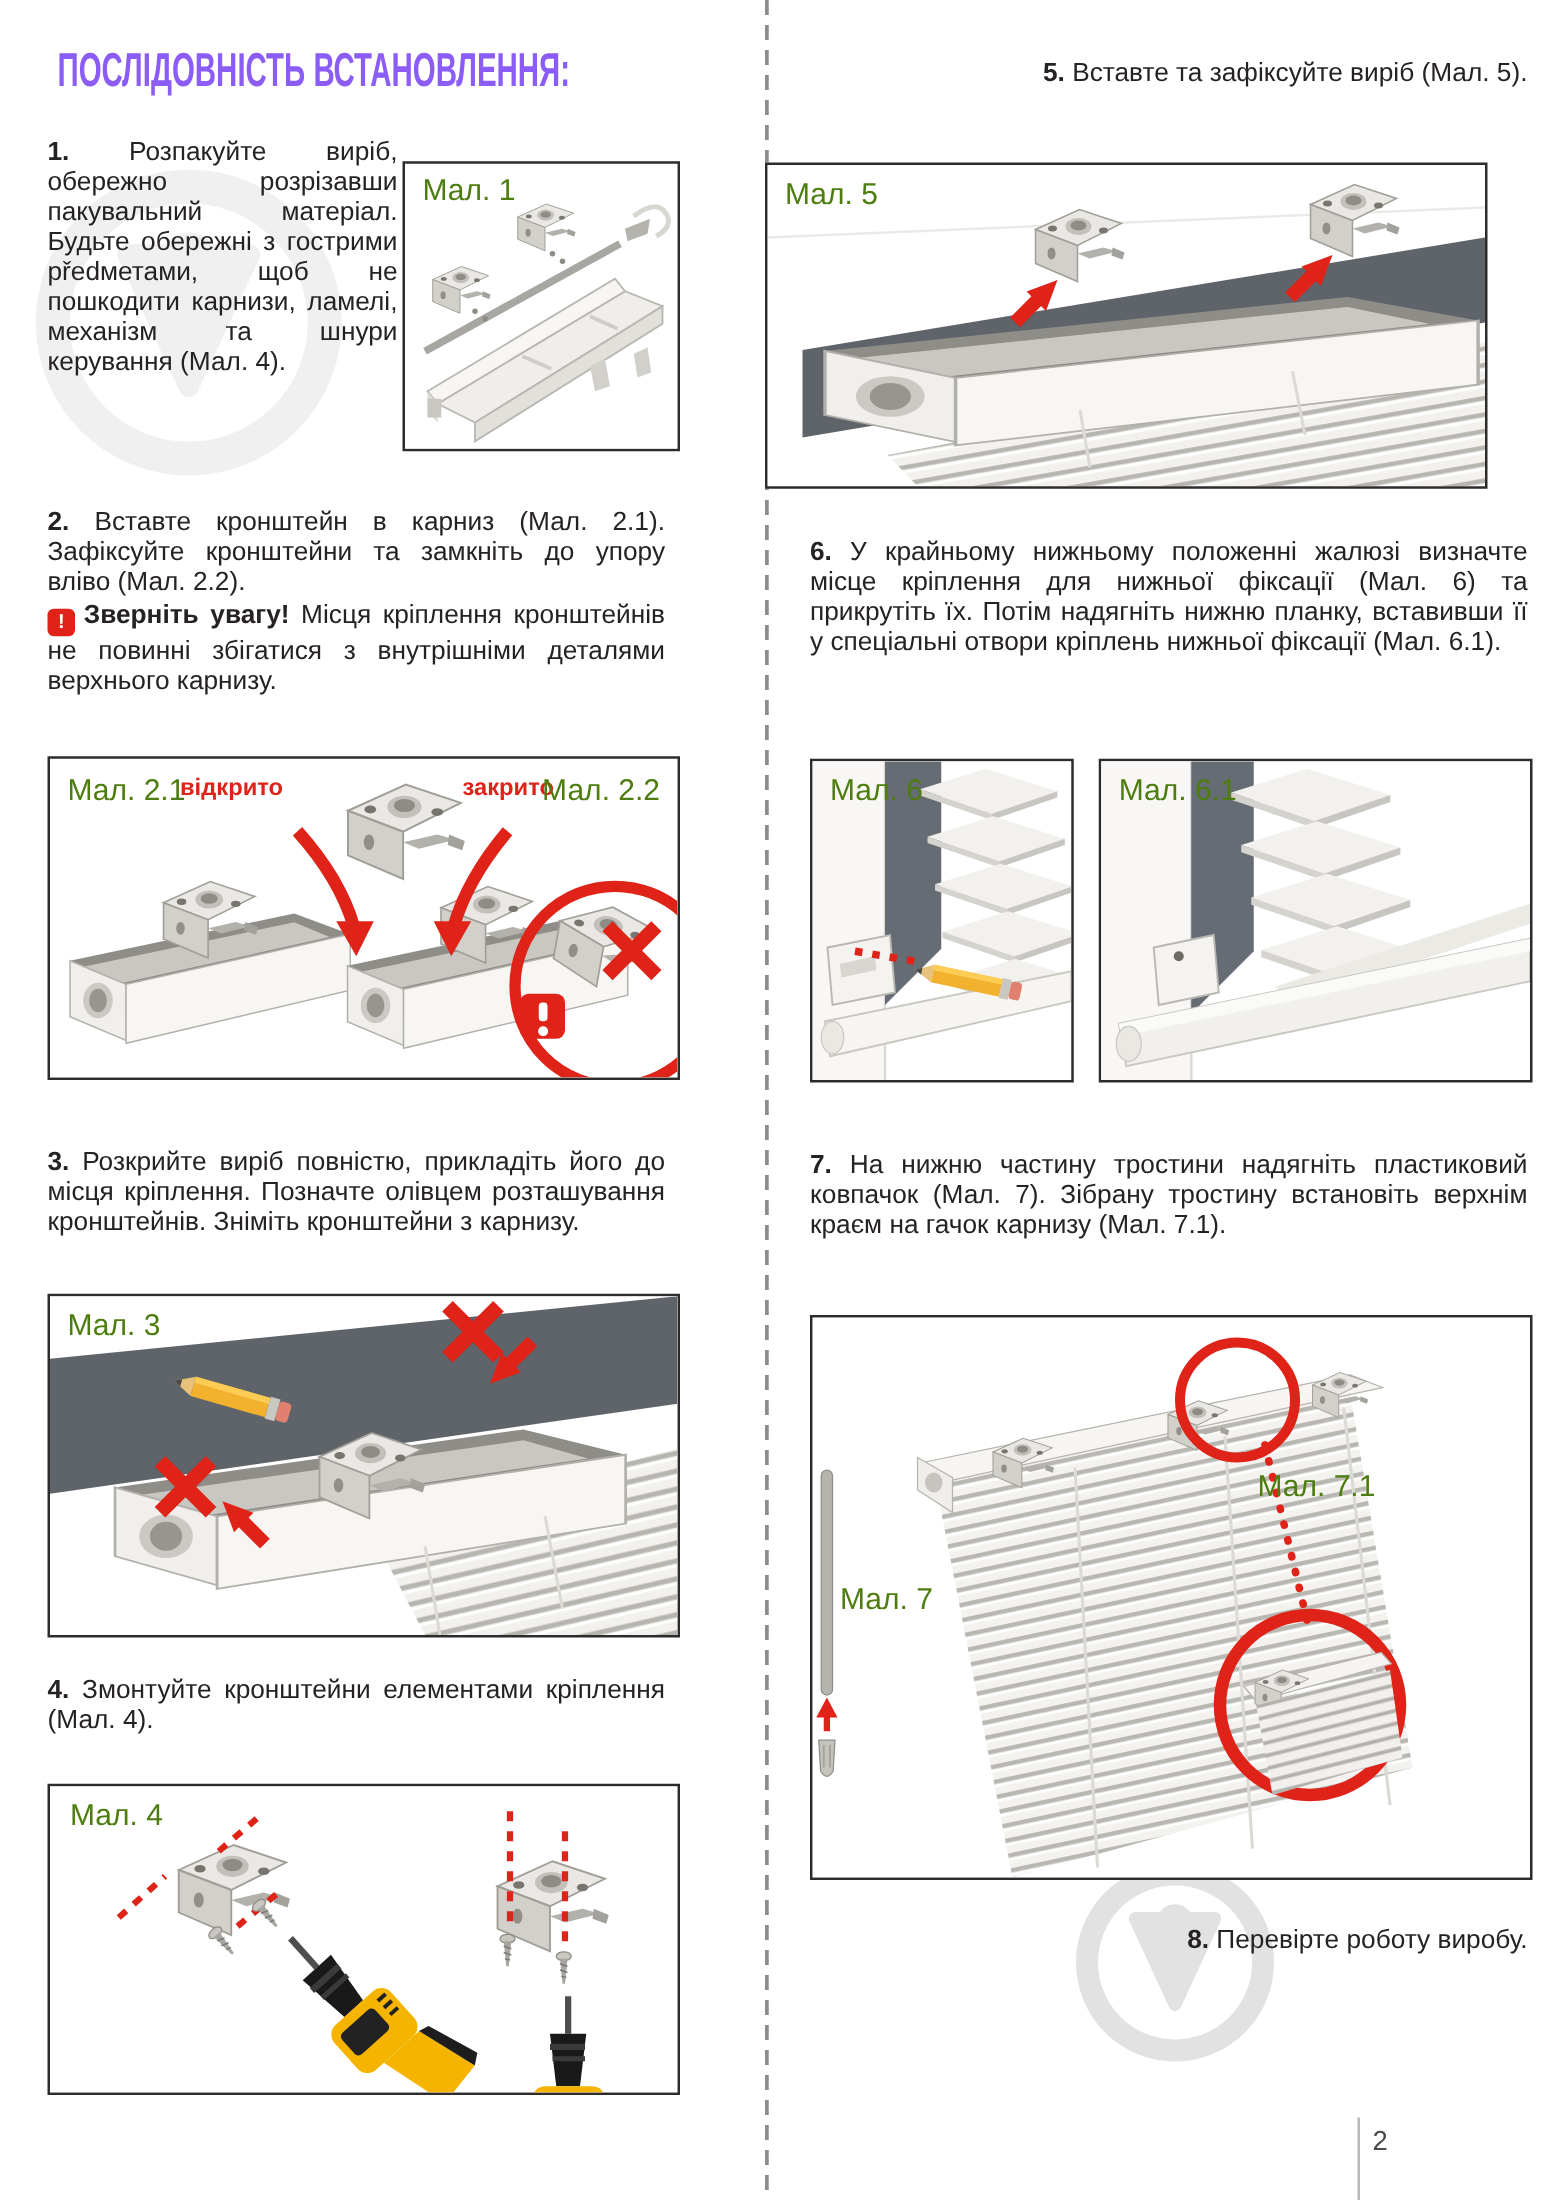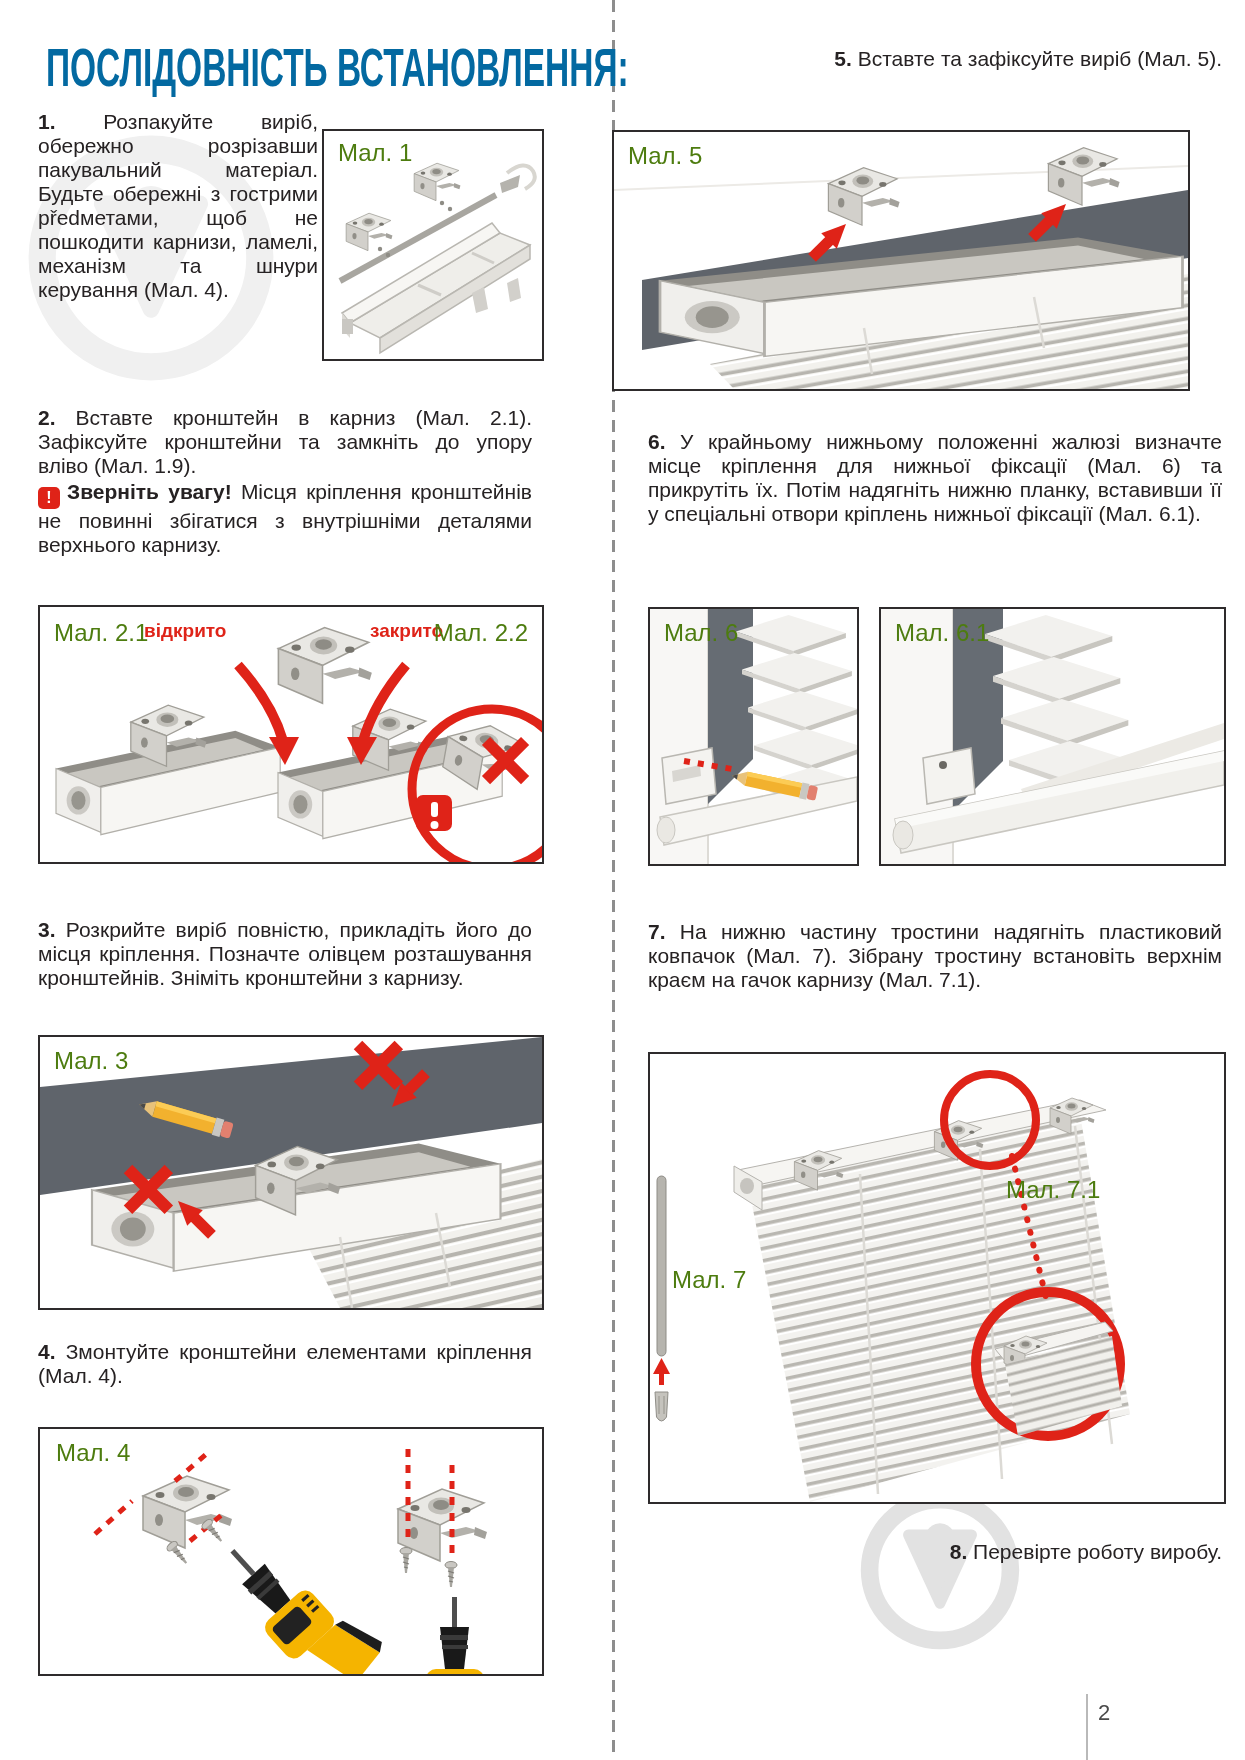--- a/index.html
+++ b/index.html
@@ -7,21 +7,21 @@
     position:relative;width:1245px;height:1760px;background:#ffffff;
     font-family:"Liberation Sans", sans-serif;color:#262223;overflow:hidden;
   }
   .wm{position:absolute;z-index:0;}
   .divider{
     position:absolute;left:612px;top:0;width:3px;height:1760px;z-index:1;
     background:repeating-linear-gradient(to bottom,#8d8d8d 0 12px,transparent 12px 20px);
   }
   h1.title{
     position:absolute;left:46px;top:36px;margin:0;z-index:2;
-    font-size:54px;font-weight:bold;color:#0369a1;white-space:nowrap;
+    font-size:38px;font-weight:bold;color:#8b5cf6;white-space:nowrap;
   }
   h1.title .squeeze{display:inline-block;transform:scaleX(0.62);transform-origin:left center;letter-spacing:0px;}
   .step{
     position:absolute;z-index:2;margin:0;
     font-size:21px;line-height:24px;text-align:justify;color:#262223;
   }
   .step .num{font-weight:bold;}
   .warnline{margin-top:2px;}
   .warnicon{
     display:inline-block;width:22px;height:22px;background:#DF2318;border-radius:5px;
@@ -158,21 +158,21 @@
           <circle cx="64" cy="124" r="2.2" fill="#8e8c85"></circle>
         <polygon points="176,52 196,44 194,56 178,62" fill="#b5b3ad"></polygon>
         <polygon points="148,162 160,156 164,178 152,182" fill="#d2d0cb"></polygon>
         <polygon points="183,152 194,147 197,167 186,171" fill="#d2d0cb"></polygon>
       </svg>
       <figcaption class="figlabel" style="left:14px;top:8px">Мал. 1</figcaption>
     </figure>
 
     <p class="step" style="left:38px;top:406px;width:494px">
       <span class="num">2.</span>
-      <span>Вставте кронштейн в карниз (Мал. 2.1). Зафіксуйте кронштейни та замкніть до упору вліво (Мал. 1.9).</span>
+      <span>Вставте кронштейн в карниз (Мал. 2.1). Зафіксуйте кронштейни та замкніть до упору вліво (Мал. 2.2).</span>
     </p>
     <p class="step warnline" style="left:38px;top:478px;width:494px">
       <span class="warnicon">!</span><span class="warnlabel">Зверніть увагу!</span>
       <span>Місця кріплення кронштейнів не повинні збігатися з внутрішніми деталями верхнього карнизу.</span>
     </p>
 
     <figure class="figbox" style="left:38px;top:605px;width:502px;height:255px;margin:0">
       <svg class="illus" width="502" height="255" viewBox="0 0 502 255">
         <rect width="502" height="255" fill="#ffffff"></rect>
         <use href="#rail" transform="translate(16,112) scale(1.18)"></use>

